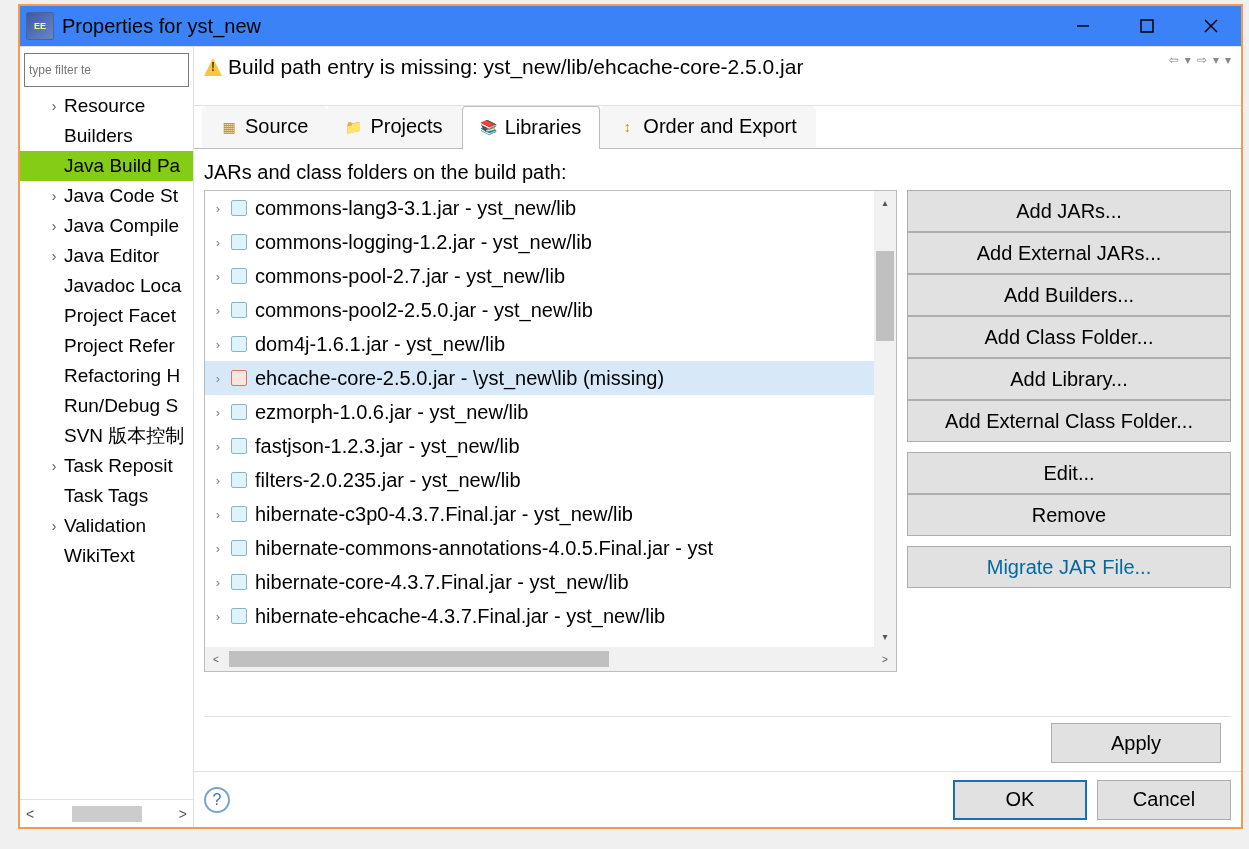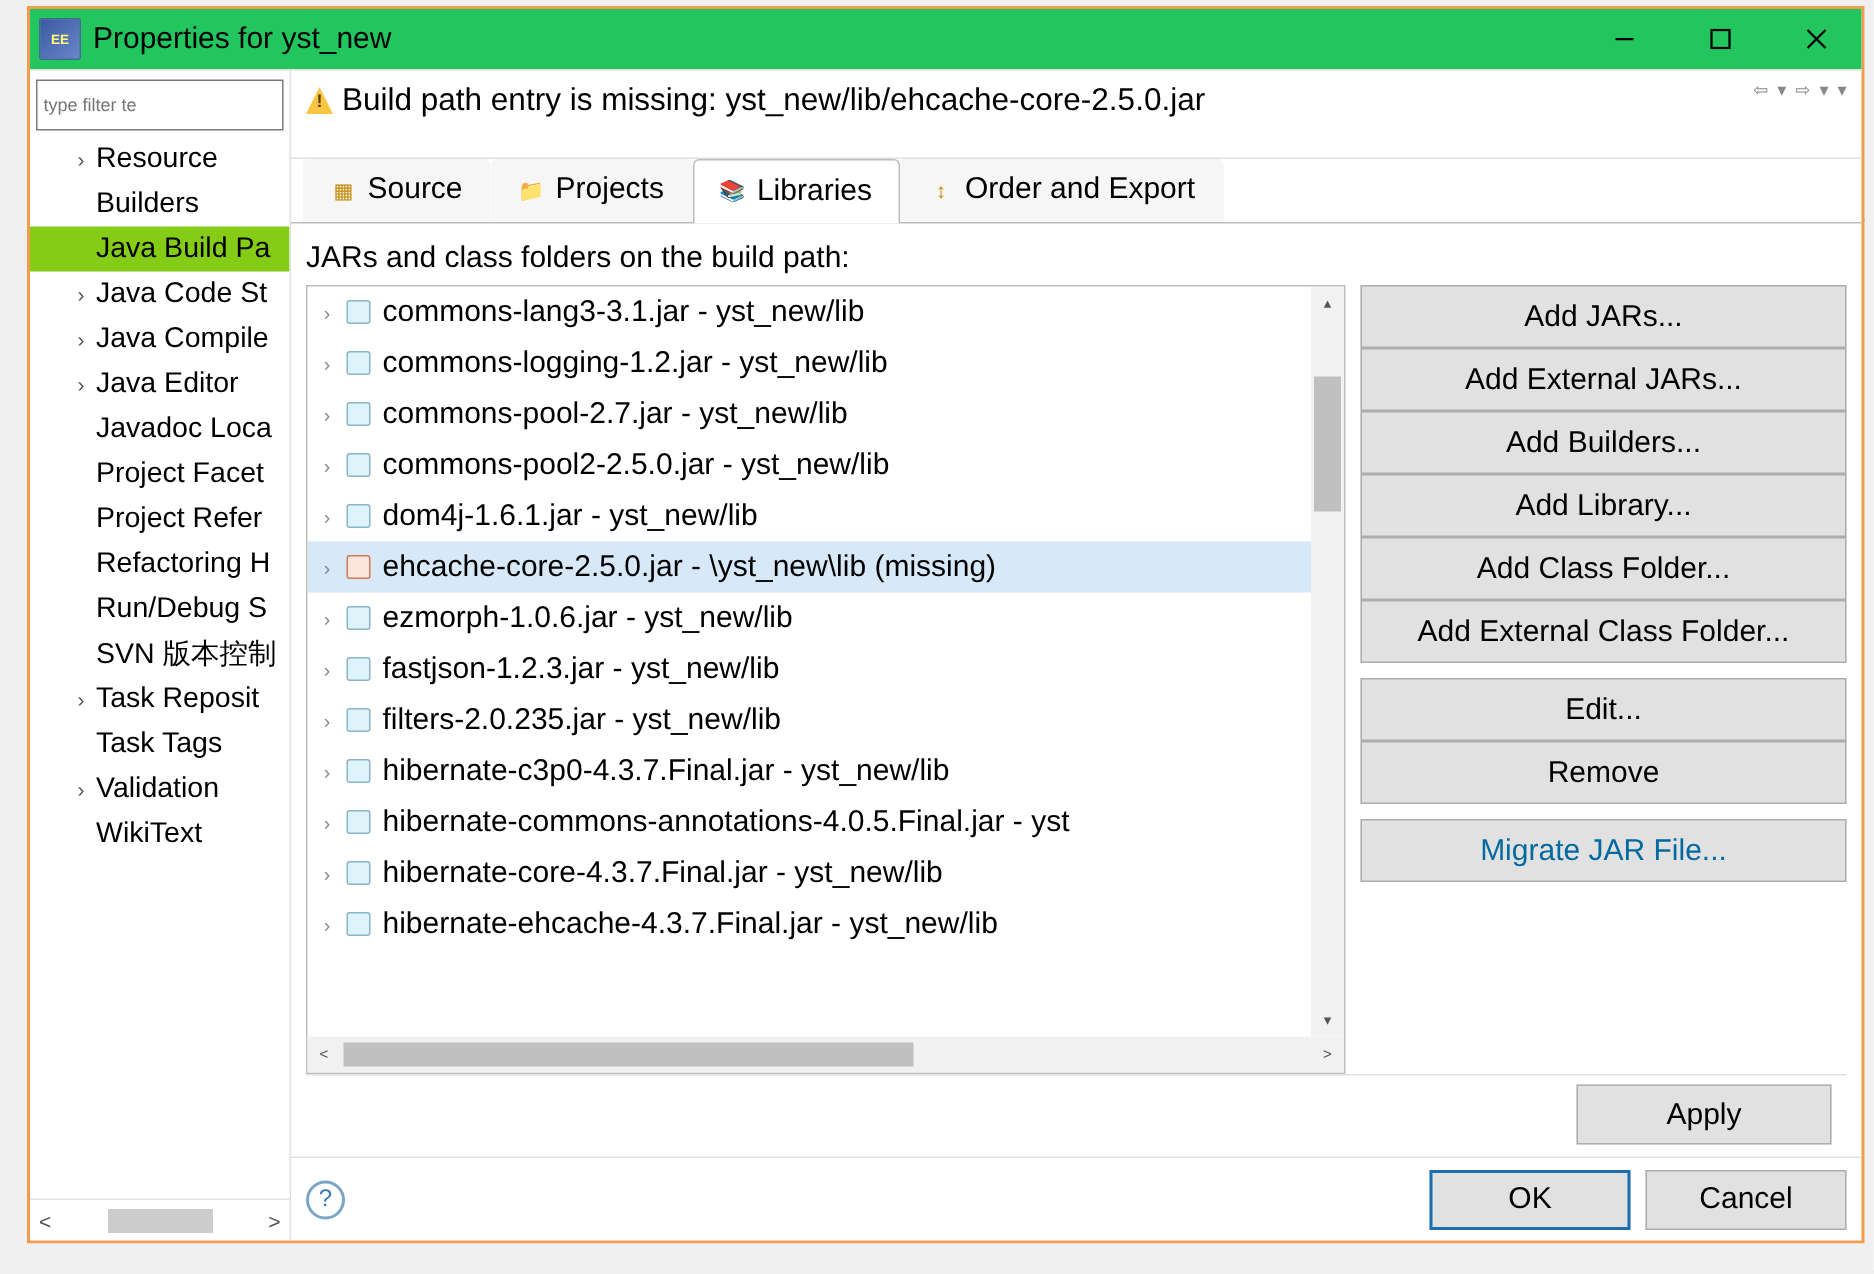--- a/index.html
+++ b/index.html
@@ -1,18 +1,18 @@
 <!DOCTYPE html>
 <html><head>
 <meta charset="utf-8">
 <style>
   * { box-sizing: border-box; font-family: "Segoe UI", Tahoma, sans-serif; }
   body { margin: 0; background: #f0f0f0; }
   .window { position: relative; width: 1225px; height: 825px; background: #fff; border: 2px solid #f19c4f; margin: 4px 0 0 18px; display: flex; flex-direction: column; }
-  .titlebar { height: 40px; display: flex; align-items: center; background: #22c55e; position: relative; }
+  .titlebar { height: 40px; display: flex; align-items: center; background: #3b82f6; position: relative; }
   .title-icon { width: 28px; height: 28px; margin-left: 6px; background: linear-gradient(135deg,#3b5aa3,#6a86c9); border:1px solid #4a64a1; display:flex;align-items:center;justify-content:center;color:#ff7; font-size:9px; font-weight:bold; border-radius:2px; }
   .title-text { margin-left: 8px; font-size: 20px; color:#000; }
   .win-controls { position:absolute; right:8px; top:0; display:flex; gap:20px; height:40px; align-items:center; }
   .win-btn { width: 44px; height: 30px; display:flex;align-items:center;justify-content:center; font-size:18px; }
   .win-btn svg { stroke:#000; stroke-width:1.5; fill:none; }
   .content { flex:1; display:flex; border-top:1px solid #e0e0e0; min-height:0;}
   .sidebar { width: 174px; display:flex; flex-direction:column; border-right:1px solid #e0e0e0;}
   .filter { margin:6px 4px 4px 4px; }
   .filter input { width:100%; height:34px; border:1px solid #7a7a7a; font-size:12px; padding:2px 4px; color:#888;}
   .tree { overflow:hidden; flex:1; font-size:19px; white-space:nowrap; }
@@ -53,21 +53,21 @@
   .vscroll{ position:absolute; right:0; top:0; bottom:0; width:22px; background:#f1f1f1; }
   .vscroll .up,.vscroll .down{height:22px; display:flex;align-items:center;justify-content:center;font-size:10px;color:#555;}
   .vscroll .thumb{ position:absolute; left:2px; right:2px; top:60px; height:90px; background:#c0c0c0;}
   .hscroll{ height:24px; background:#f1f1f1; display:flex; align-items:center;}
   .hscroll .left,.hscroll .right-a{ width:22px; text-align:center; font-size:10px;color:#555;}
   .hscroll .thumb{ height:16px; background:#c0c0c0; width:380px; margin-left:2px;}
   .btn-col{ width:324px; display:flex; flex-direction:column; gap:0;}
   .btn{ height:42px; background:#e1e1e1; border:1px solid #adadad; font-size:20px; display:flex;align-items:center;justify-content:center;}
   .btn.disabled{ color:#0369a1;text-align:center;}
   .gap{ height:10px;}
-  .apply-row{ display:flex; justify-content:flex-end; padding:6px 10px 2px 0; border-top:1px solid #e0e0e0;}
+  .apply-row{ display:flex; justify-content:flex-end; padding:6px 10px 2px 0; border-top:1px solid #e0e0e0;margin-top:44px;}
   .footer{ height:56px; border-top:1px solid #e0e0e0; display:flex; align-items:center; justify-content:space-between; padding:0 10px;}
   .help{ width:26px;height:26px; border:2px solid #7aa5c9; border-radius:50%; display:flex;align-items:center;justify-content:center; color:#3a76b5; font-size:16px;}
   .footer-buttons{ display:flex; gap:10px;}
   .fbtn{ width:134px; height:40px; background:#e1e1e1; border:1px solid #adadad; display:flex;align-items:center;justify-content:center; font-size:20px;}
   .fbtn.primary{ border:2px solid #1a6fb0; background:#e1e1e1;}
   
   .stray1{position:absolute; right:2px; top:126px; width:14px; color:#2154a6; font-size:28px; font-family:serif;}
   .stray2{position:absolute; right:2px; top:264px; width:14px; color:#2154a6; font-size:28px; font-family:serif;}
 </style>
 </head>
@@ -293,22 +293,22 @@
               <div class="left">&lt;</div>
               <div class="thumb"></div>
               <div style="flex:1"></div>
               <div class="right-a">&gt;</div>
             </div>
           </div>
           <div class="btn-col">
             <div class="btn">Add JARs...</div>
             <div class="btn">Add External JARs...</div>
             <div class="btn">Add Builders...</div>
+            <div class="btn">Add Class Folder...</div>
             <div class="btn">Add Library...</div>
-            <div class="btn">Add Class Folder...</div>
             <div class="btn">Add External Class Folder...</div>
             <div class="gap"></div>
             <div class="btn">Edit...</div>
             <div class="btn">Remove</div>
             <div class="gap"></div>
             <div class="btn disabled">Migrate JAR File...</div>
           </div>
         </div>
         <div class="apply-row">
           <div class="fbtn" style="width:170px">Apply</div>

